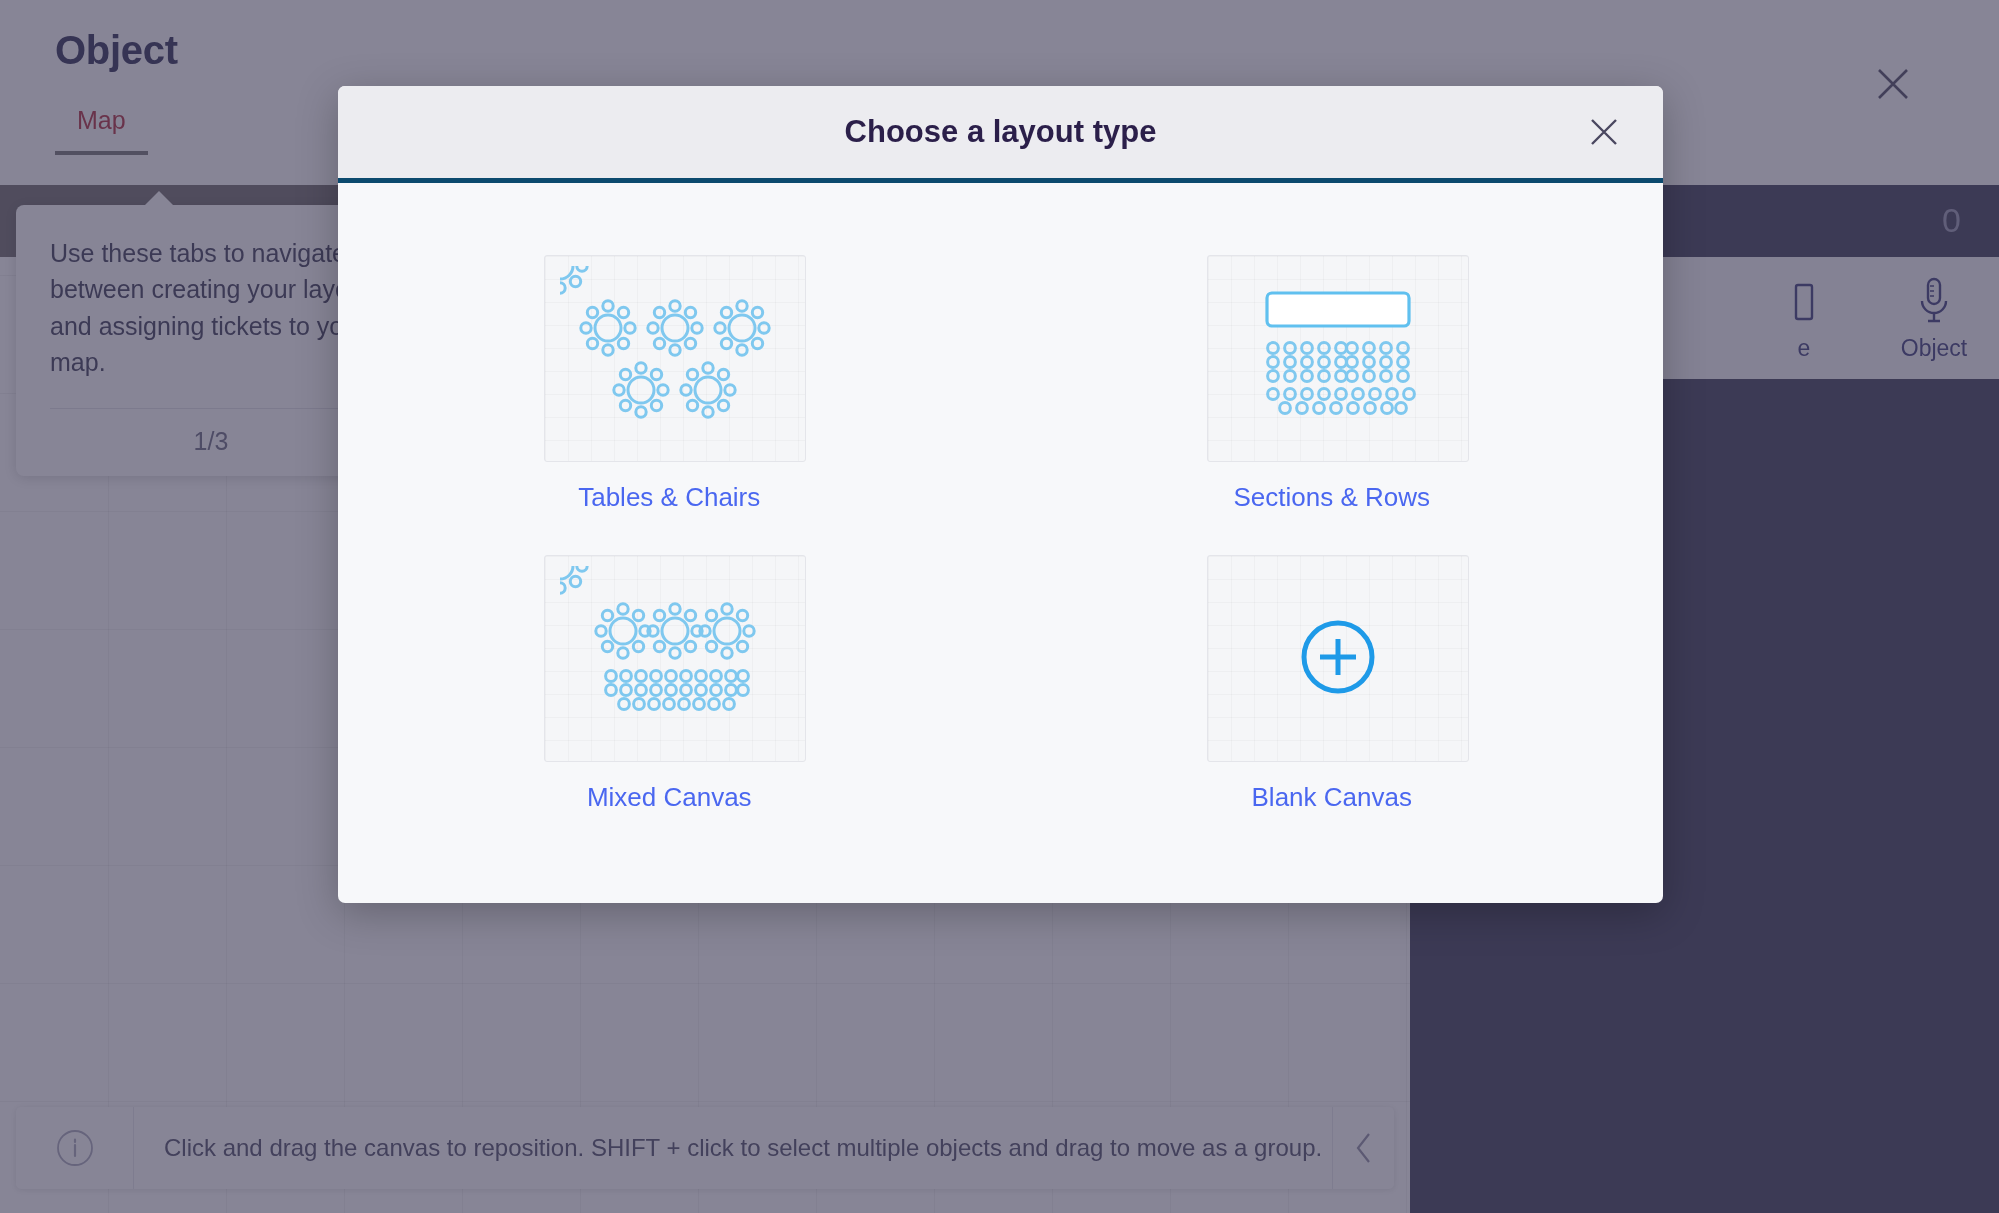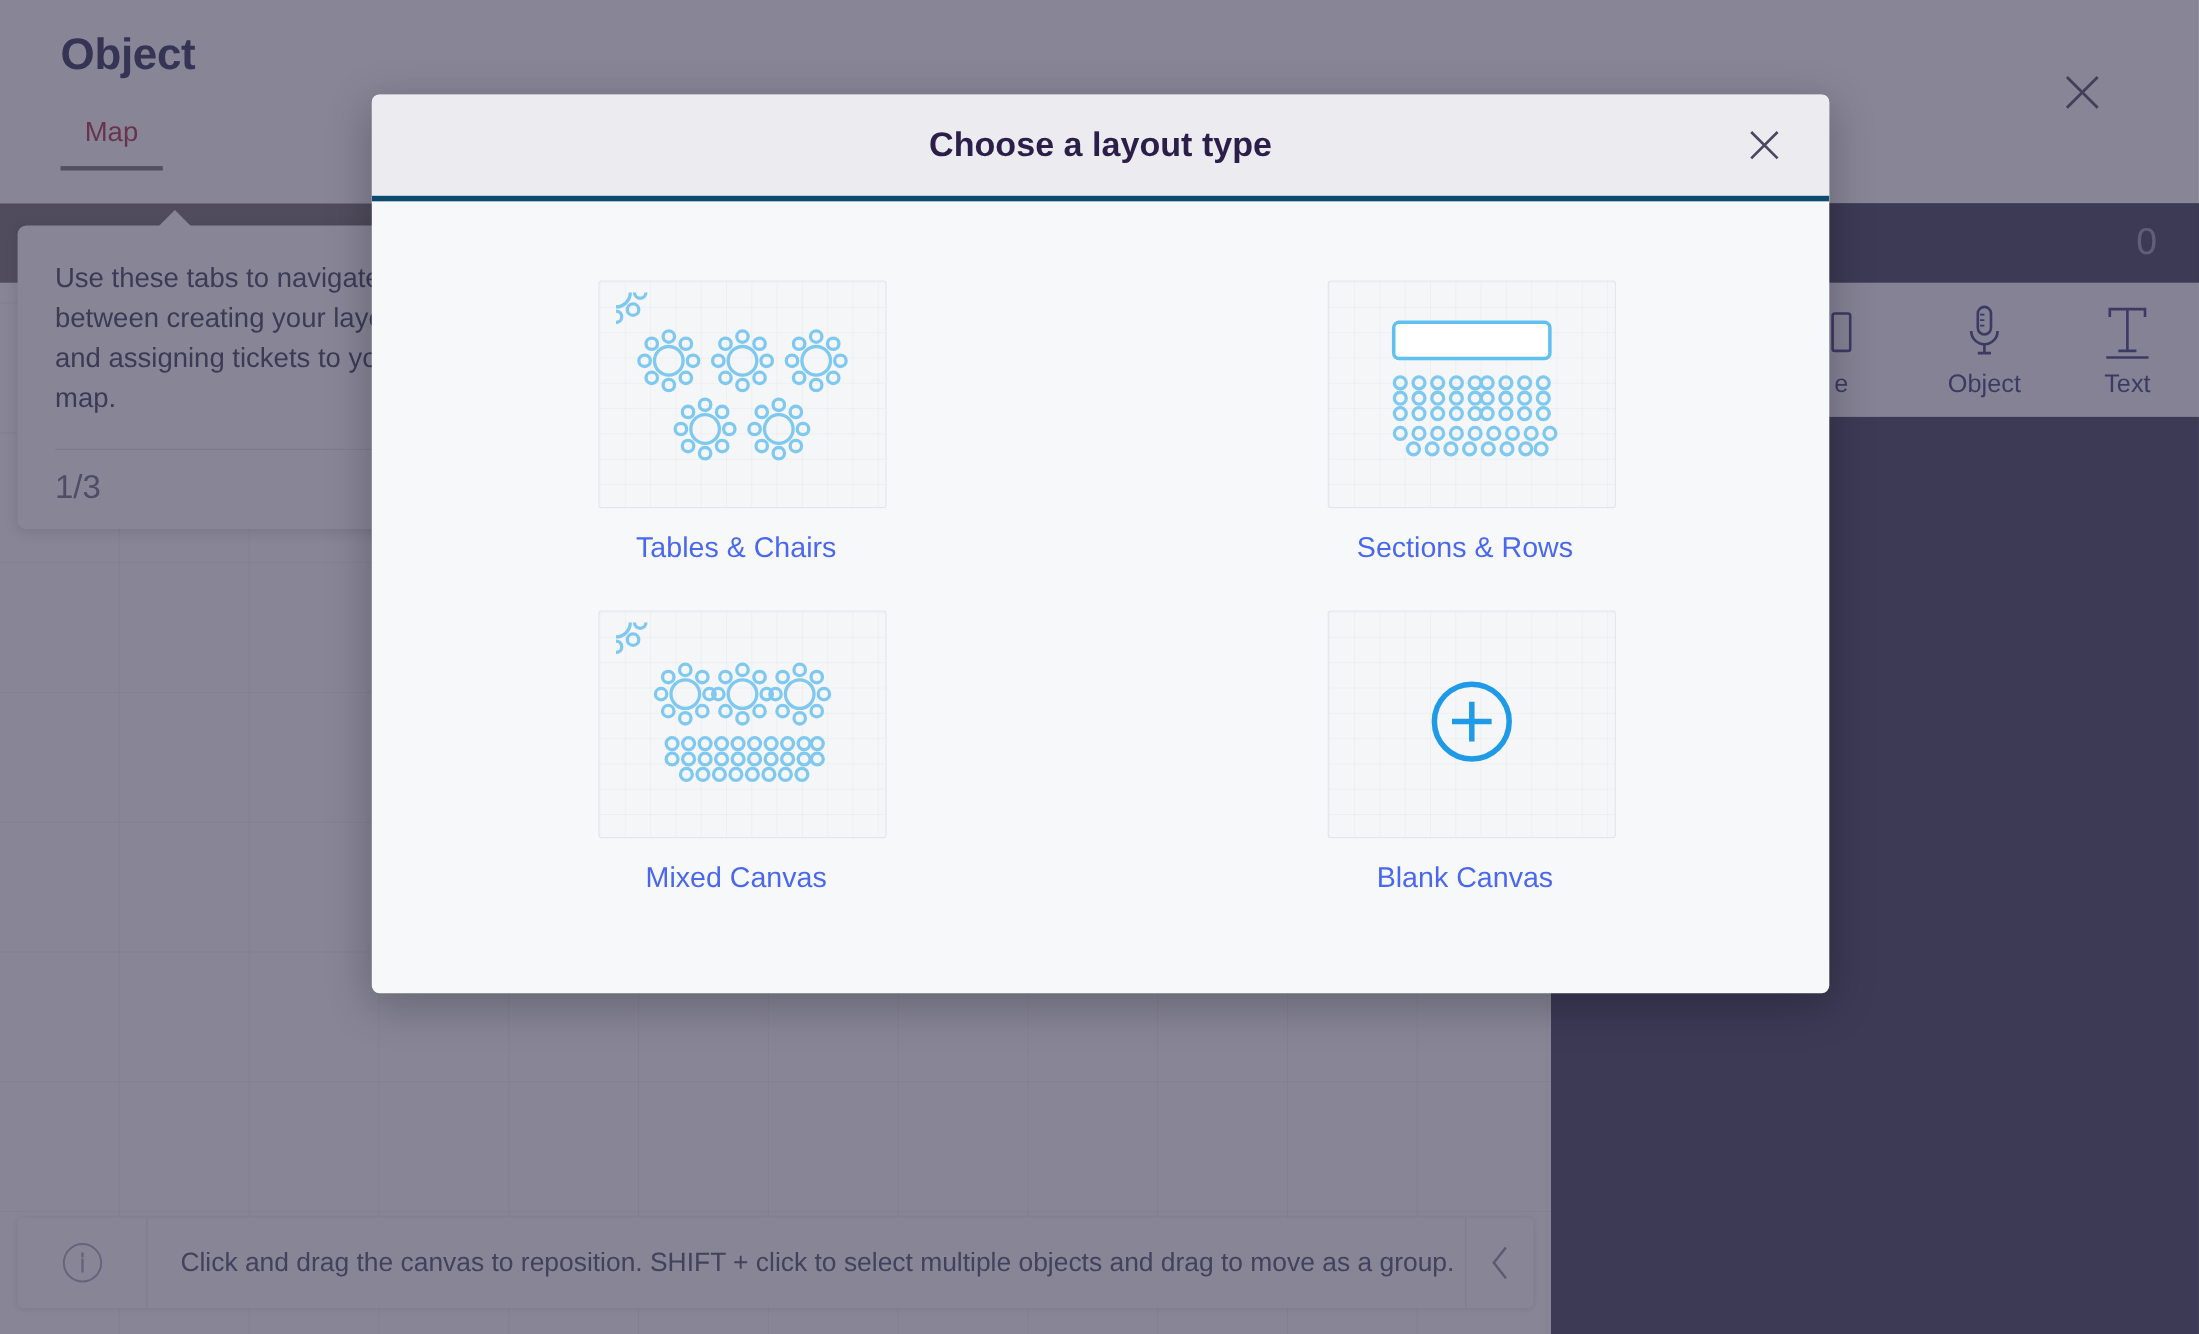--- a/index.html
+++ b/index.html
@@ -67,21 +67,21 @@
     border-right: 15px solid transparent;
     border-bottom: 15px solid #ffffff;
   }
   .coachmark-text {
     font-size: 25px; line-height: 1.45; color: #3b3a55;
   }
   .coachmark-divider {
     margin: 28px 0 0 0; height: 1px; background: #e2e2e8;
   }
   .coachmark-page {
-    margin-top: 18px; font-size: 30px; color: #6b6a80;
+    margin-top: 18px; font-size: 25px; color: #6b6a80; text-align: center;
   }
 
   
   .right-panel {
     position: absolute; right: 0; top: 185px; bottom: 0; width: 589px;
     background: #3b3a55;
   }
   .right-panel-topbar {
     position: absolute; left: 0; right: 0; top: 0; height: 72px;
     background: #3b3a55;
@@ -228,28 +228,20 @@
       <div class="tool-item">
         <div class="tool-icon">
           <svg width="40" height="54" viewBox="0 0 40 54">
             <rect x="14" y="4" width="12" height="25" rx="6" stroke="#3b3a7a" stroke-width="2.4" fill="none"></rect>
             <path d="M8 26 a12 12 0 0 0 24 0" stroke="#3b3a7a" stroke-width="2.4" fill="none"></path>
             <path d="M20 38 v8 M14 46 h12" stroke="#3b3a7a" stroke-width="2.4" fill="none"></path>
             <path d="M16 11 h4 M16 16 h4 M16 21 h4" stroke="#3b3a7a" stroke-width="1.6" fill="none"></path>
           </svg>
         </div>
         <div class="tool-label">Object</div>
-      </div>
-      <div class="tool-item">
-        <div class="tool-icon">
-          <svg width="48" height="54" viewBox="0 0 48 54">
-            <path d="M8 6 h32 M8 6 v6 M40 6 v6 M24 6 v38 M17 44 h14 M6 50 h36" stroke="#3b3a7a" stroke-width="2.4" fill="none" stroke-linecap="square"></path>
-          </svg>
-        </div>
-        <div class="tool-label">Text</div>
       </div>
     </div>
   </div>
 
   <div class="status-bar">
     <div class="status-info">
       <svg width="40" height="40" viewBox="0 0 40 40">
         <circle cx="20" cy="20" r="17" stroke="#a9a8bb" stroke-width="1.8" fill="none"></circle>
         <path d="M20 17 v11 M20 11.5 v2.5" stroke="#a9a8bb" stroke-width="2.2" stroke-linecap="round"></path>
       </svg>

